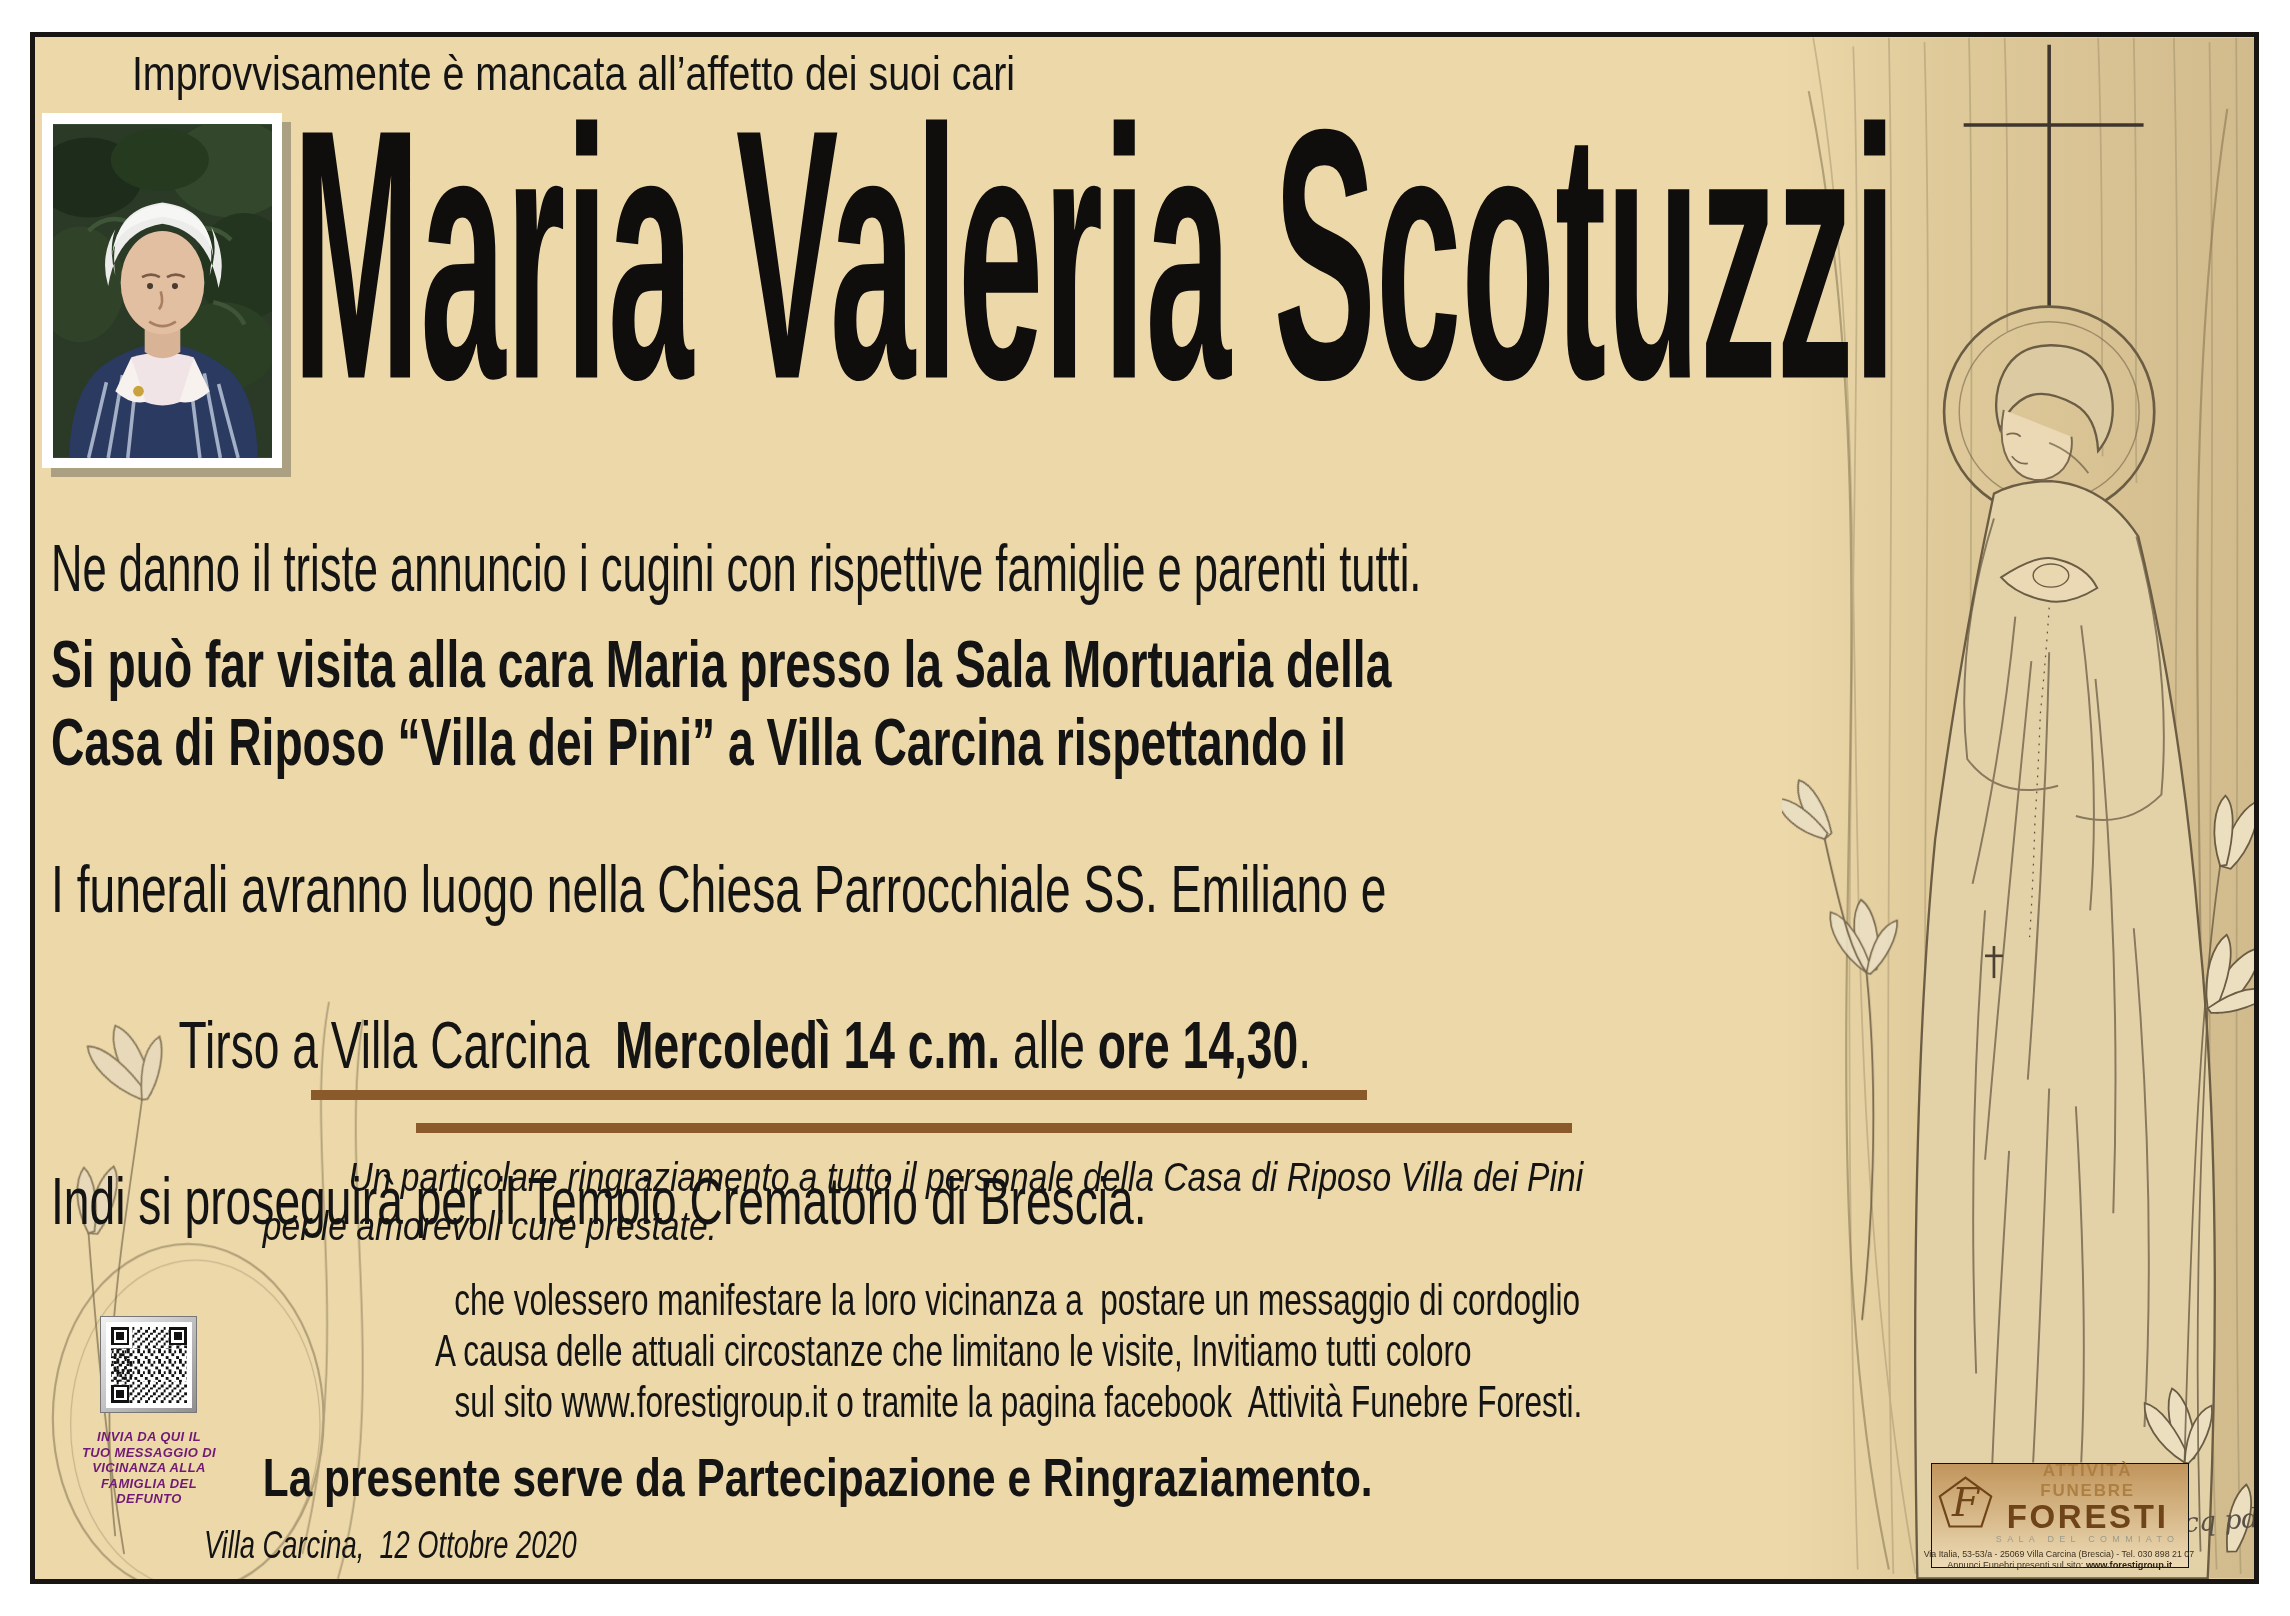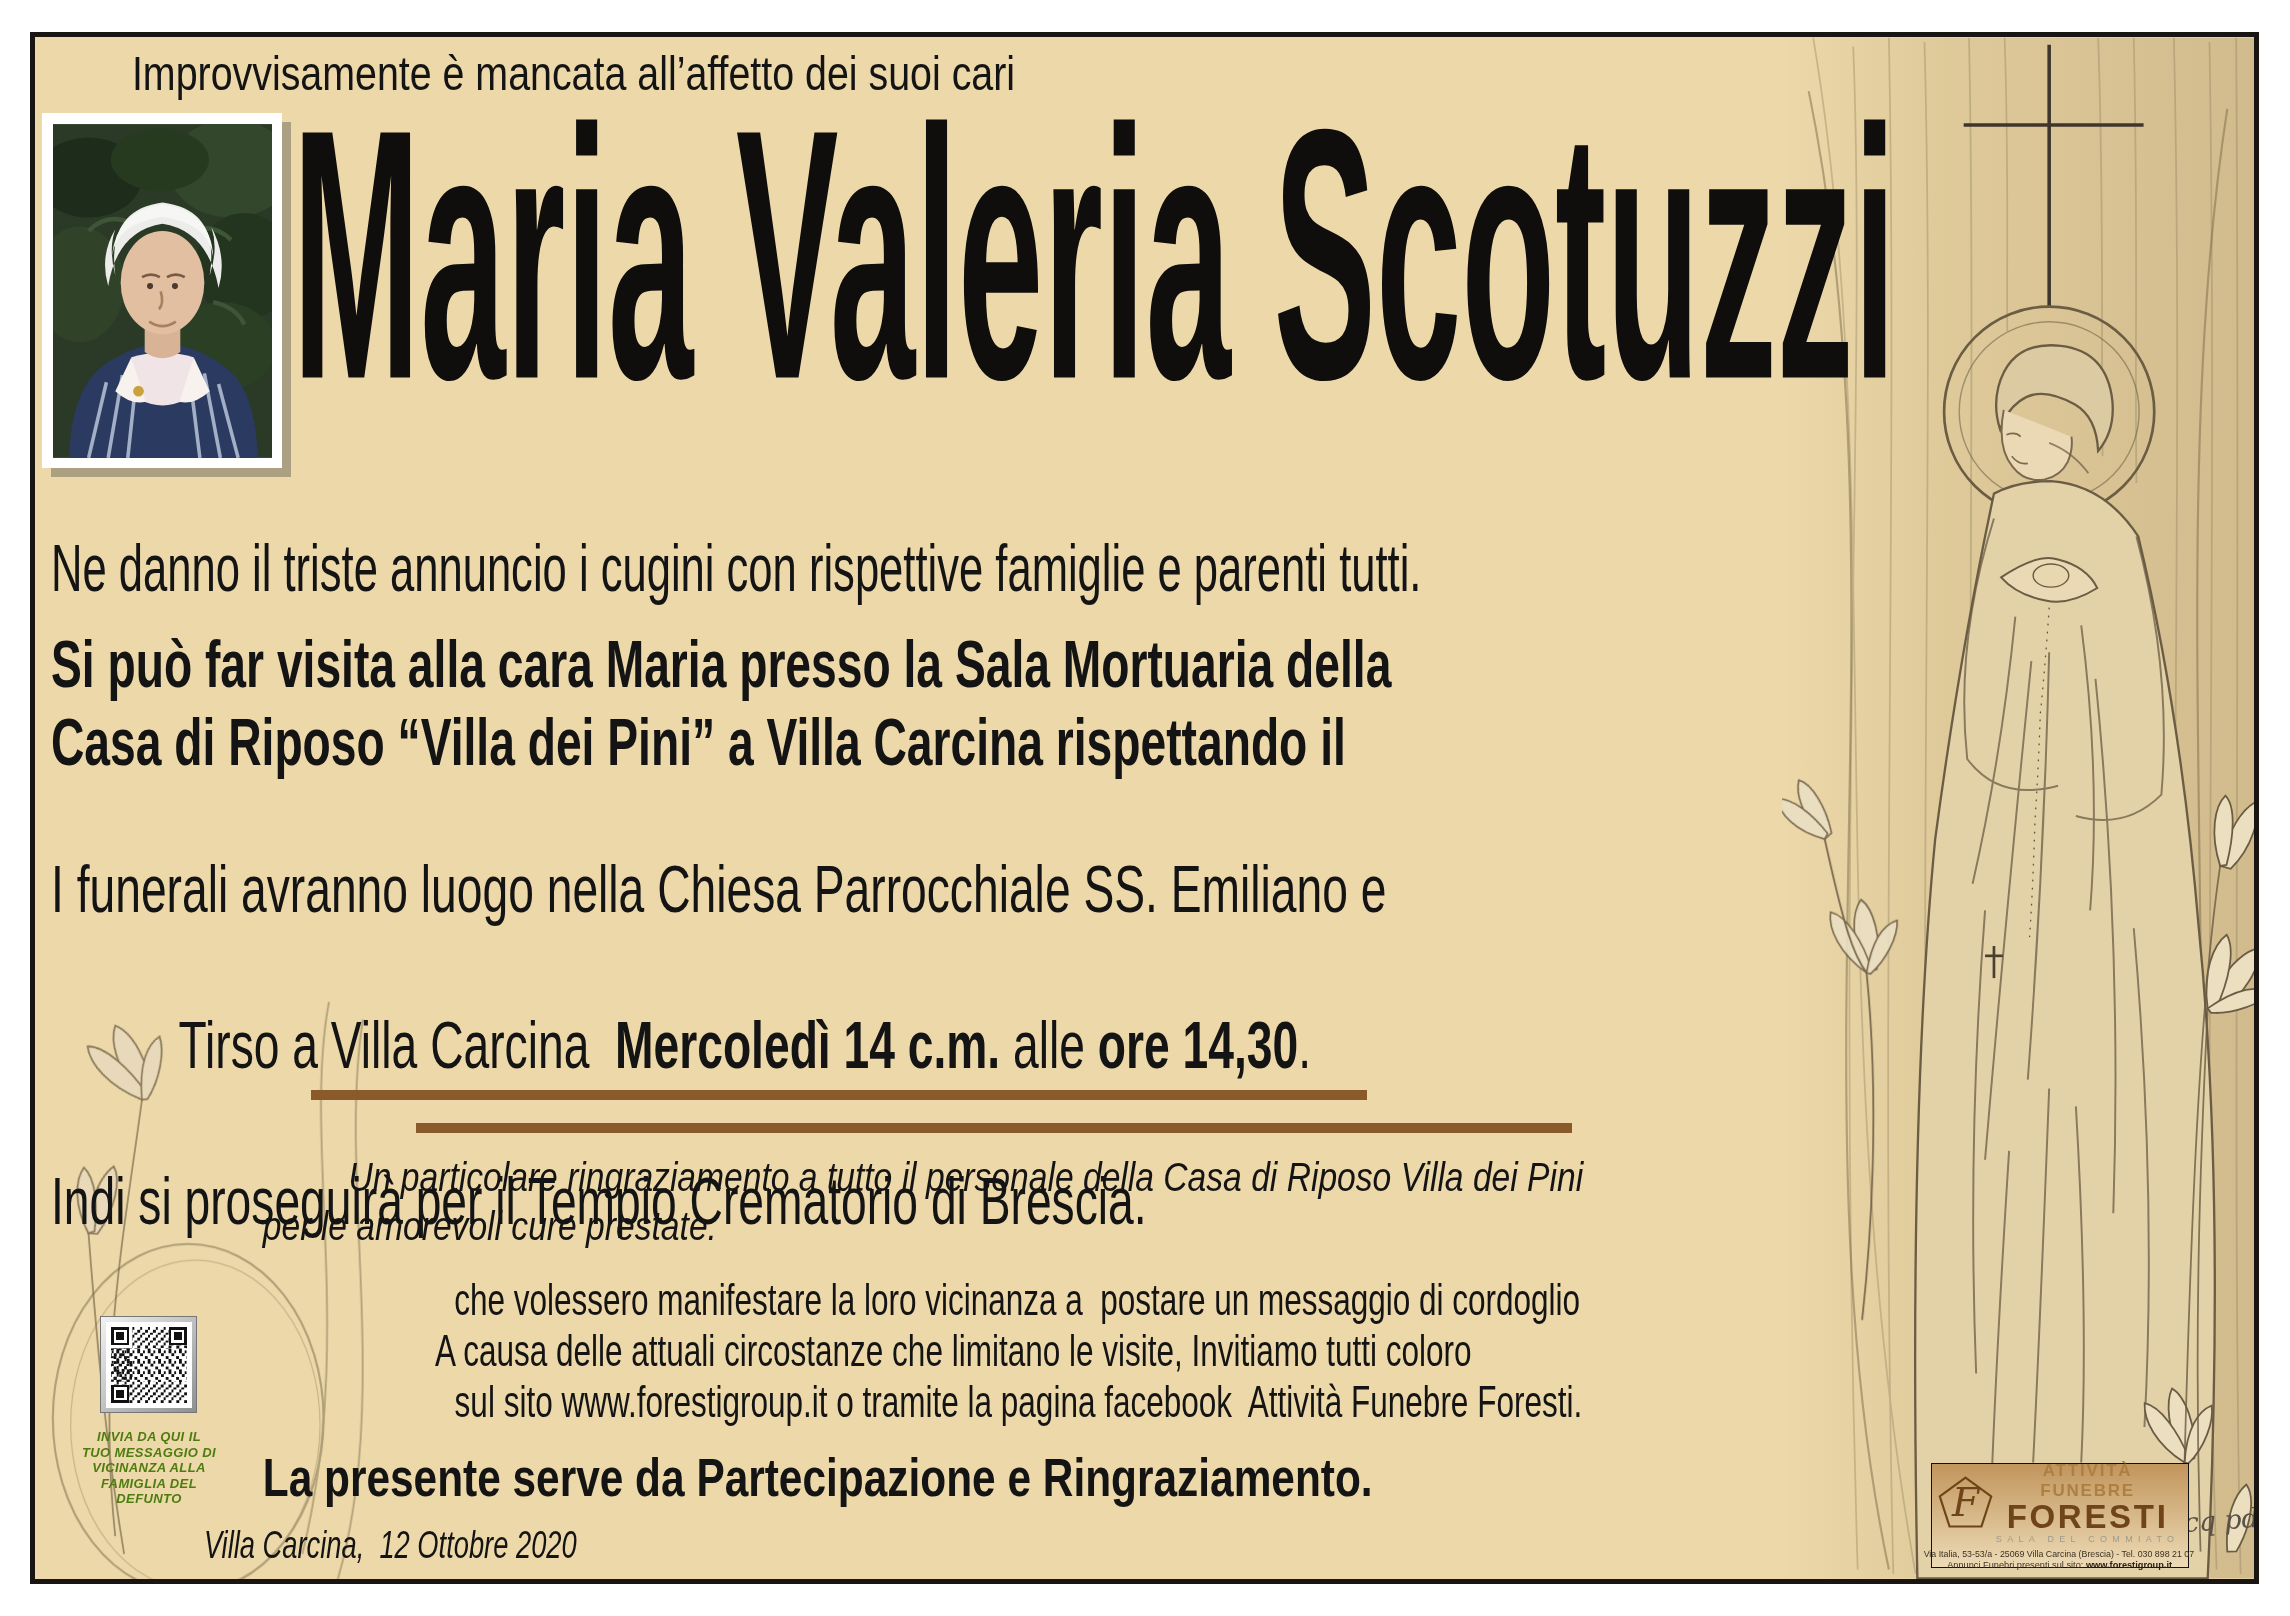--- a/index.html
+++ b/index.html
@@ -27,21 +27,21 @@
   .bar1{left:276px;top:1053px;width:1056px;}
   .bar2{left:381px;top:1086px;width:1156px;}
   .thanks{left:178px;top:1116px;width:1515px;font-size:41px;font-style:italic;line-height:49px;--sx:.82;}
   .covid{left:178px;top:1237px;width:1515px;font-size:45px;line-height:51px;--sx:.70;}
   .closing{left:89px;top:1410px;width:1836px;font-size:53px;font-weight:bold;--sx:.80;}
   .dateline{left:89px;top:1486px;width:1836px;font-size:39px;font-style:italic;--sx:.70;}
   
   .qrbox{left:65px;top:1279px;width:86px;height:86px;padding:4.5px;
          background:linear-gradient(135deg,#f2f2f2,#8f8f8f);border:0.9px solid #777;}
   .qrbox svg{display:block;width:86px;height:86px;background:#fff;}
-  .qrcap{left:25px;top:1392px;width:178px;color:#4d7c0f;font-weight:bold;font-style:italic;
+  .qrcap{left:25px;top:1392px;width:178px;color:#701a75;font-weight:bold;font-style:italic;
          font-size:13px;line-height:15.6px;text-align:center;letter-spacing:0.4px;}
   
   .logo{left:1896px;top:1426px;width:258px;height:105px;border:1.8px solid #111;
         background:linear-gradient(#c1955c,#eddbb6);box-sizing:border-box;
         display:flex;align-items:center;padding:5.3px 7.1px 5.3px 5.3px;flex-direction:column;justify-content:center;}
   .logo-top{display:flex;align-items:center;width:100%;}
   .monogram{width:57px;height:55px;flex:0 0 57px;position:relative;}
   .monogram svg{width:57px;height:55px;display:block;}
   .logo-texts{flex:1;text-align:center;}
   .logo-att{font-size:17px;letter-spacing:1.8px;color:#ad7f42;font-weight:bold;

